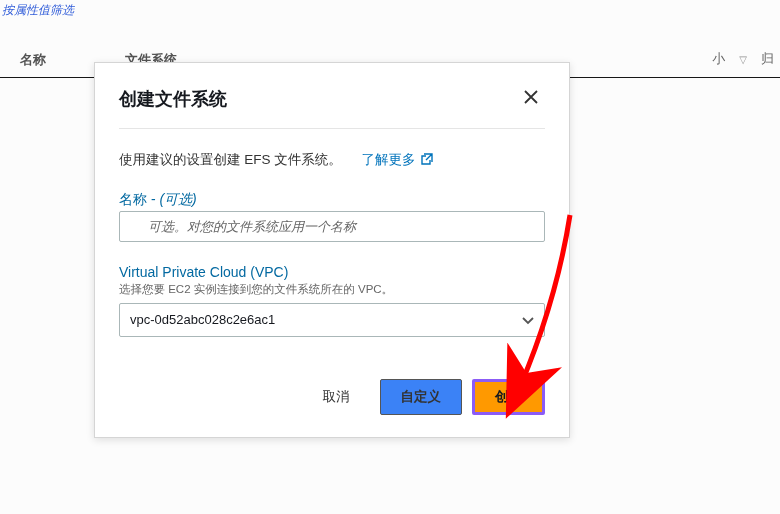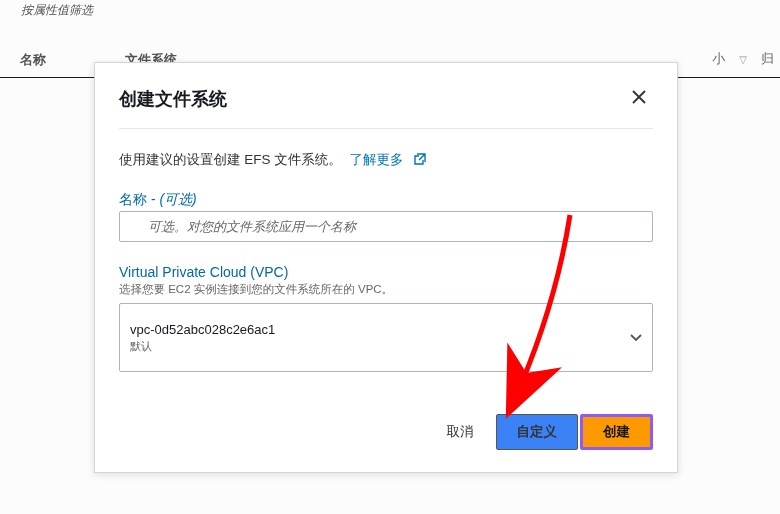--- a/index.html
+++ b/index.html
@@ -10,24 +10,23 @@
       background: #fff;
       position: relative;
       overflow: hidden;
     }
     
     
     .bg-filter {
       position: absolute;
       top: 2px;
       left: 2px;
-      color: #404040;
+      color: #1d4ed8;
       font-size: 12px;
       font-style: italic;
-      margin-left: 19px;
     }
     .bg-header {
       position: absolute;
       top: 42px;
       left: 0;
       right: 0;
       height: 36px;
       border-bottom: 1px solid #000000;
       display: flex;
       align-items: center;
@@ -54,21 +53,21 @@
     .modal-backdrop {
       position: absolute;
       inset: 0;
       background: rgba(230,230,230,0.1);
     }
     
     .modal {
       position: absolute;
       left: 94px;
       top: 62px;
-      width: 584px;
+      width: 476px;
       background: #fff;
       border: 1px solid #d5d5d5;
       box-shadow: 0 2px 8px rgba(0,0,0,0.12);
     }
     
     .modal-header {
       padding: 20px 24px 14px;
       display: flex;
       align-items: center;
       justify-content: space-between;
@@ -98,22 +97,21 @@
     }
     
     .intro {
       font-size: 13.5px;
       color: #333;
       margin-bottom: 22px;
     }
     .intro a {
       color: #0073bb;
       text-decoration: none;
-      margin-left: 4px;
-      font-family: Liberation Mono, monospace;
+      margin-left: 16px;
     }
     .ext-icon {
       display: inline-block;
       vertical-align: -1px;
       margin-left: 2px;
     }
     
     .field {
       margin-bottom: 22px;
     }
@@ -142,21 +140,21 @@
       font-size: 13px;
       font-style: italic;
       color: #666;
     }
     .text-input::placeholder { color: #666; font-style: italic; }
     
     .select-box {
       width: 100%;
       border: 1px solid #aab7b8;
       border-radius: 2px;
-      padding: 17px 10px;
+      padding: 7px 10px;
       display: flex;
       align-items: center;
       justify-content: space-between;
       cursor: pointer;
       background: #fff;
     }
     .select-value {
       font-size: 13px;
       color: #16191f;
       line-height: 1.35;
@@ -166,21 +164,21 @@
       color: #666;
     }
     .select-caret {
       color: #555;
     }
     
     .modal-footer {
       padding: 20px 24px 22px;
       display: flex;
       justify-content: flex-end;
-      gap: 2px;
+      gap: 10px;
     }
     .btn {
       padding: 6px 20px;
       font-size: 13.5px;
       border-radius: 2px;
       cursor: pointer;
       font-weight: bold;
     }
     .btn-link {
       background: none;
@@ -252,21 +250,20 @@
       </div>
       <input type="text" class="text-input" placeholder="可选。对您的文件系统应用一个名称" style="">
     </div>
 
     <div class="field">
       <div class="field-label">Virtual Private Cloud (VPC)</div>
       <div class="field-desc">选择您要 EC2 实例连接到您的文件系统所在的 VPC。</div>
       <div class="select-box">
         <div>
           <div class="select-value">vpc-0d52abc028c2e6ac1</div>
-          <div class="select-sub">默认</div>
         </div>
         <span class="select-caret">
           <svg width="12" height="8" viewBox="0 0 12 8">
               <path d="M1 1 L6 6 L11 1" stroke="#555" stroke-width="1.8" fill="none"></path>
             </svg>
         </span>
       </div>
     </div>
   </div>
 

